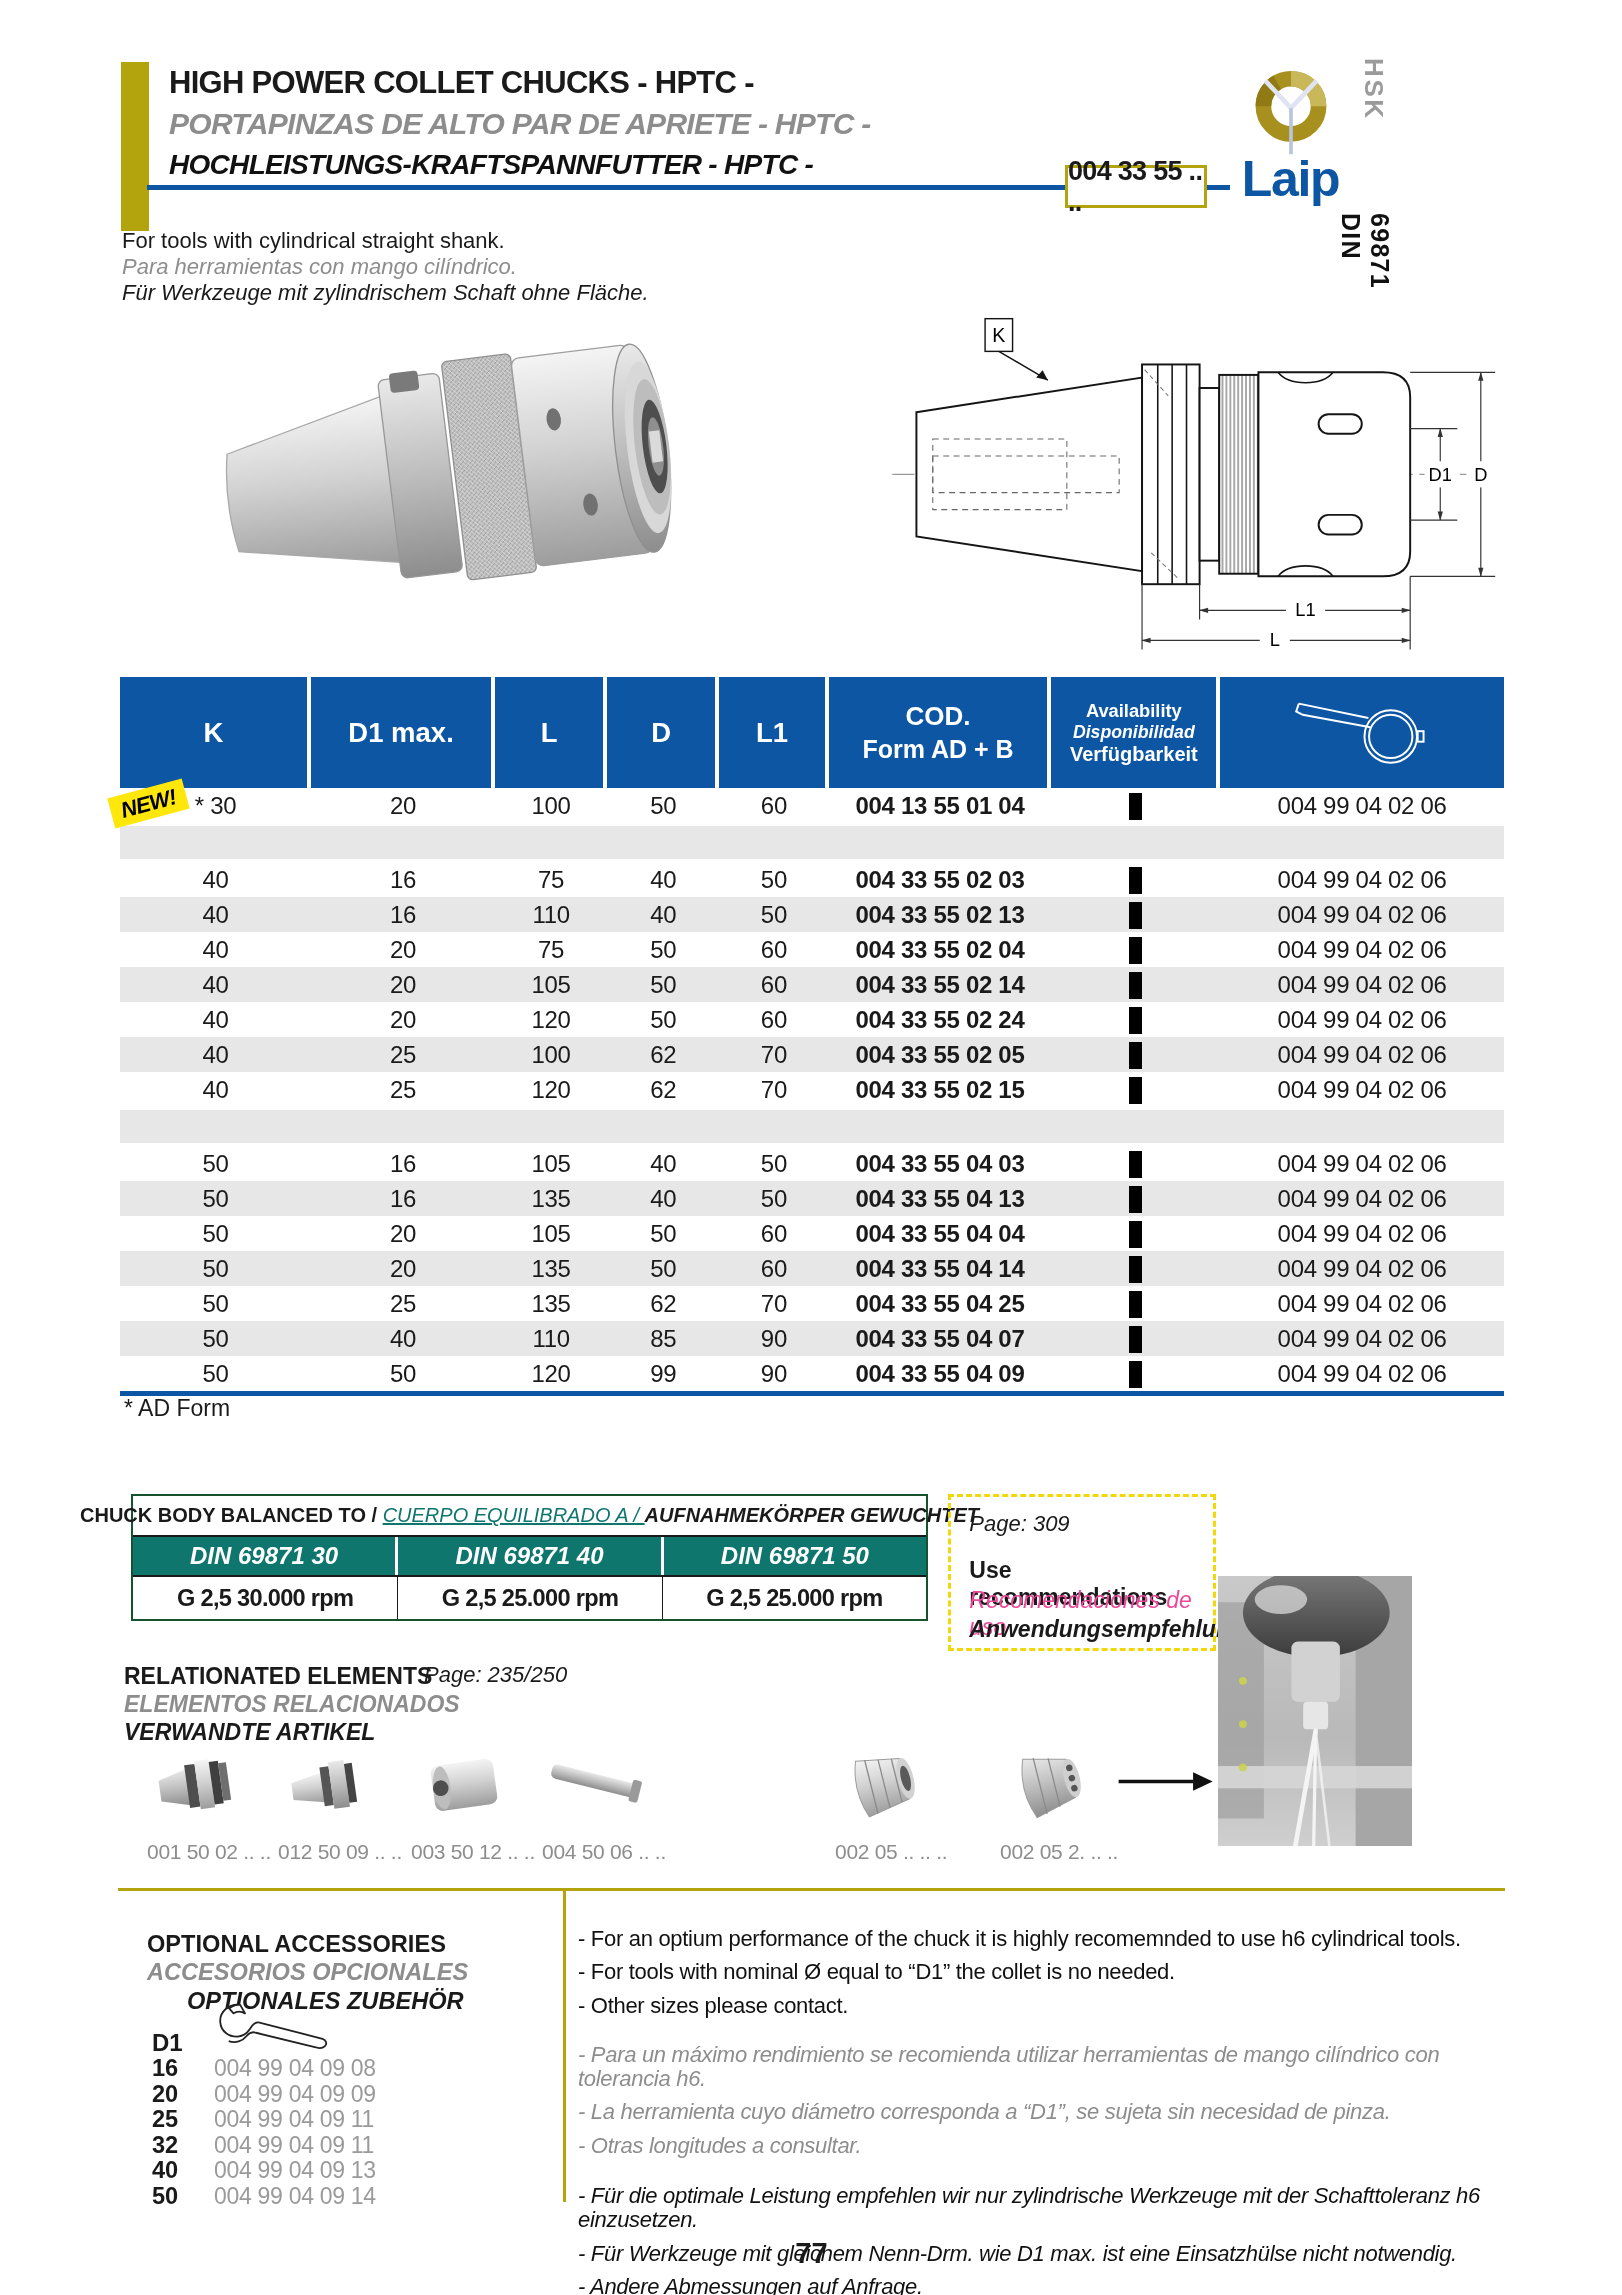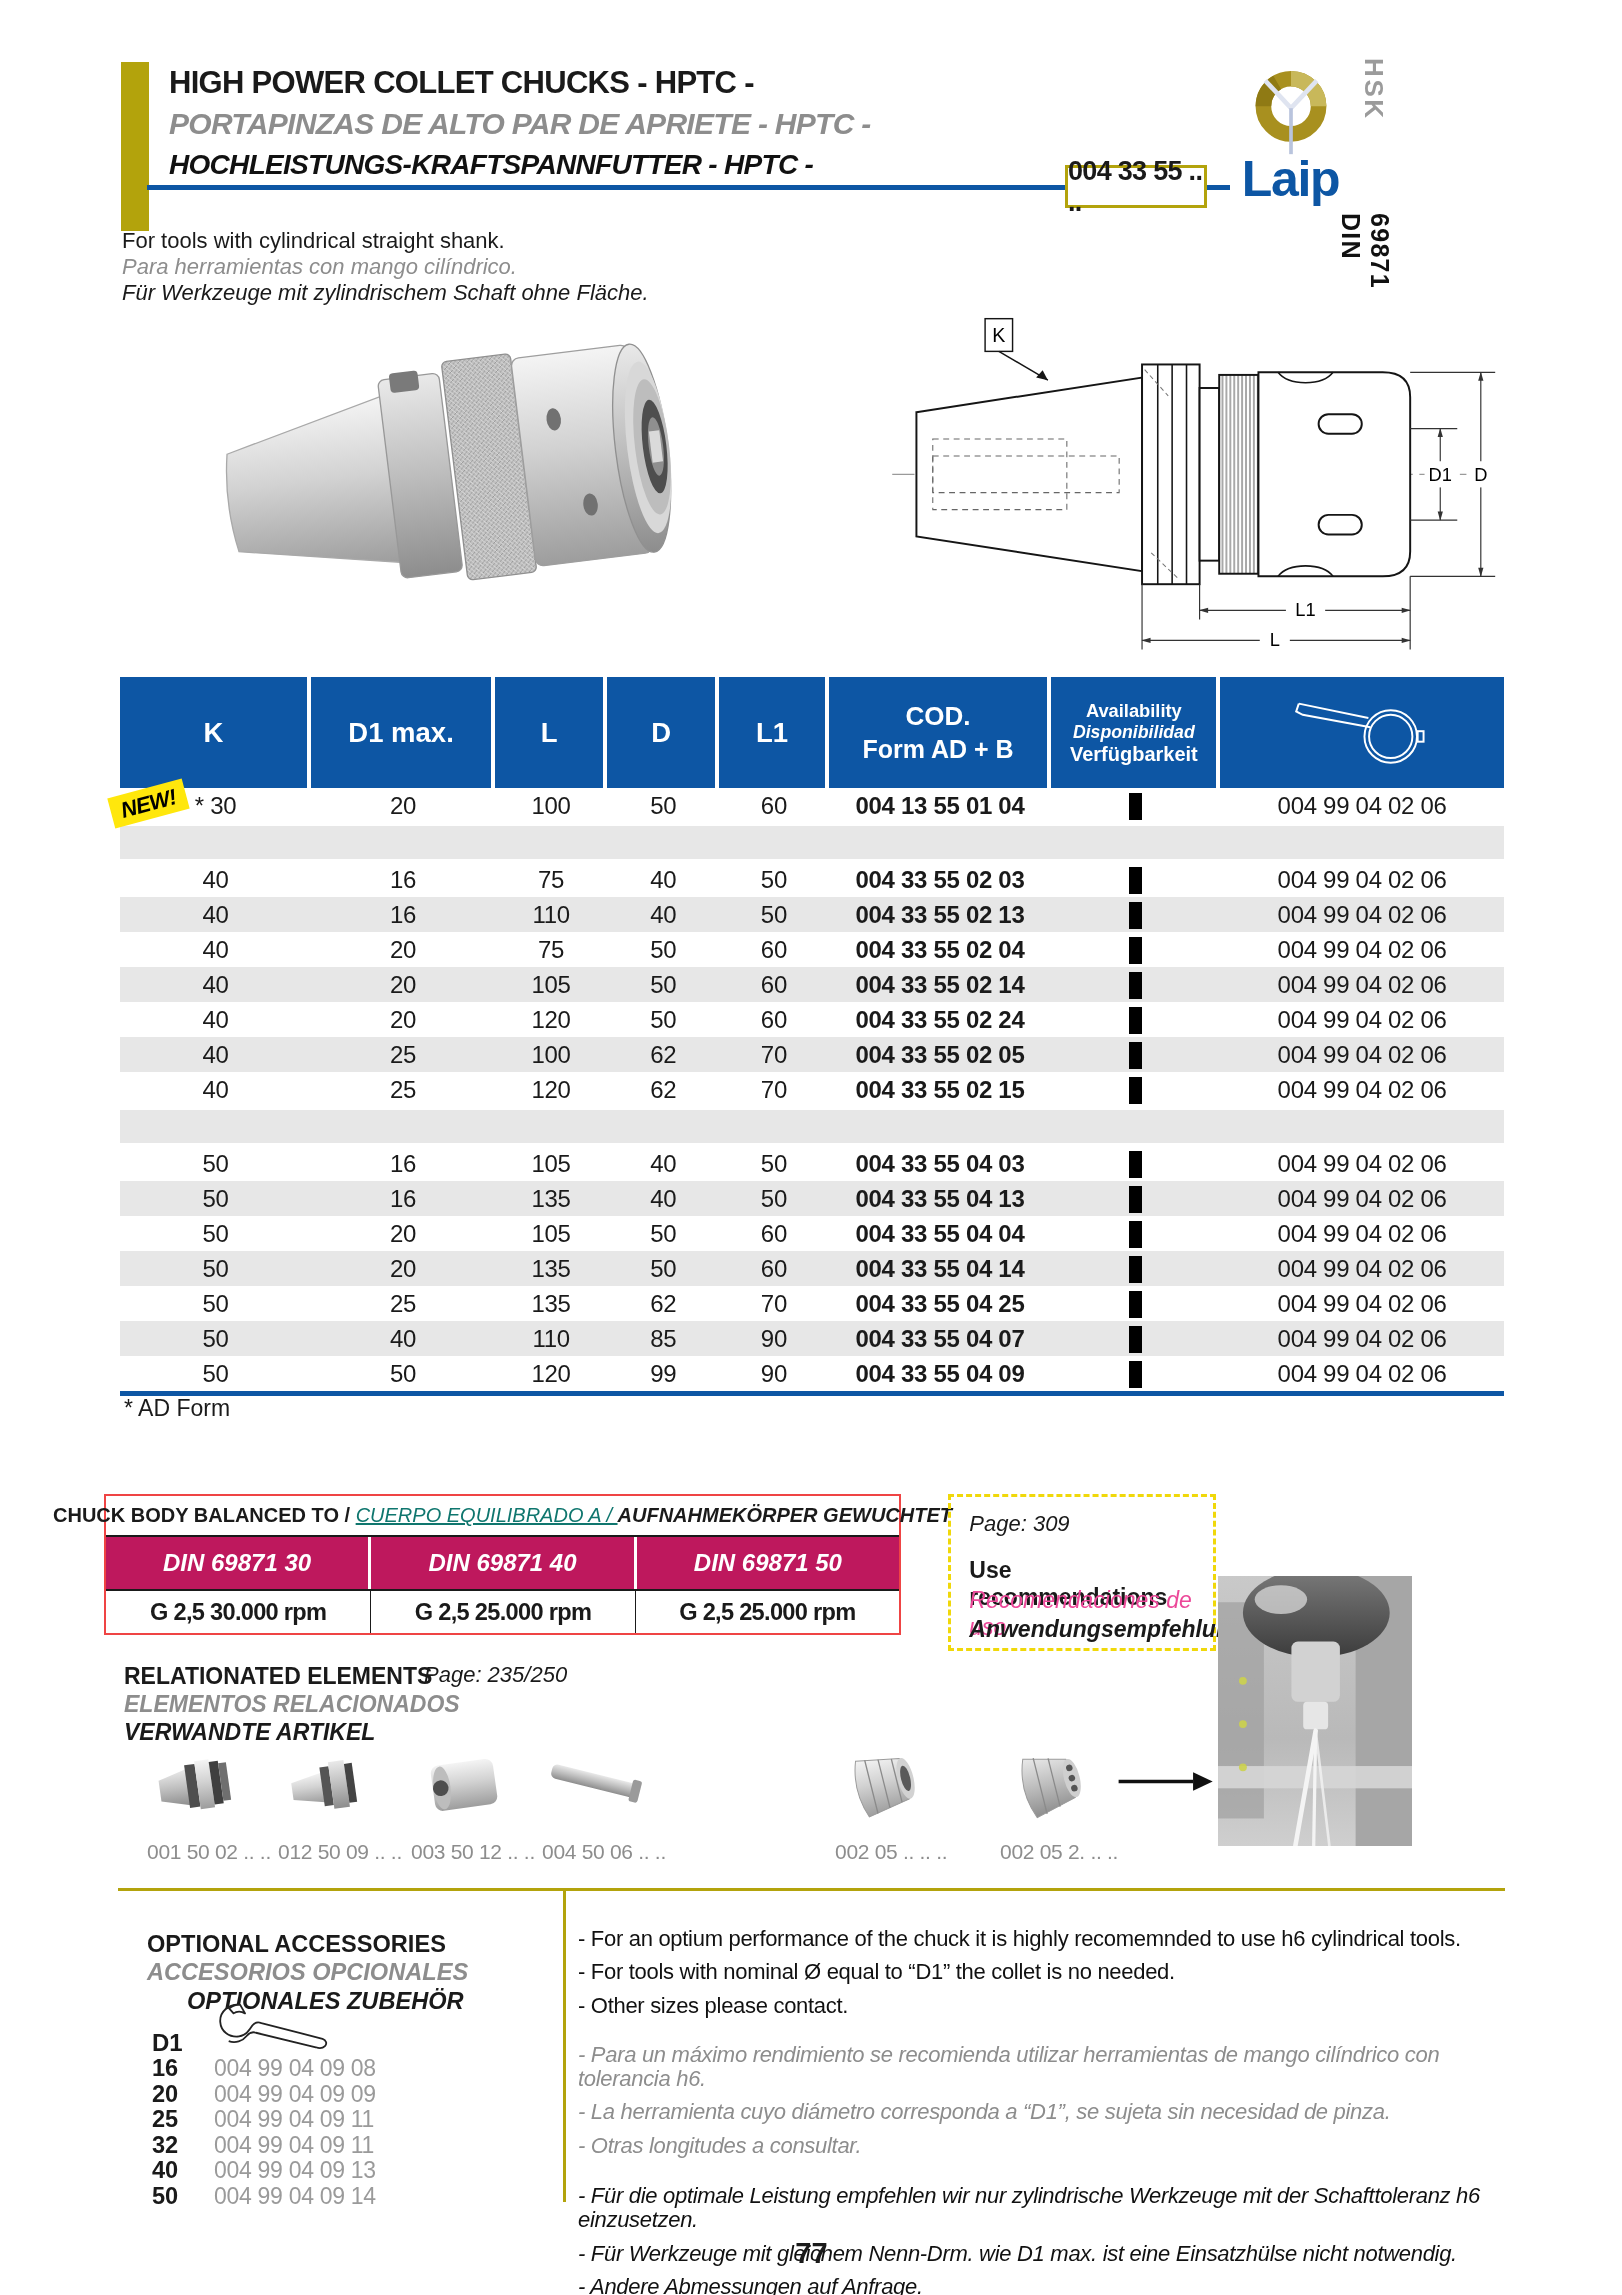--- a/index.html
+++ b/index.html
@@ -44,27 +44,27 @@
   .trow.alt{background:#e7e7e7;}
   .trow.sep{background:#e7e7e7;height:33px;border-top:3.3px solid #fff;border-bottom:3.3px solid #fff;}
   .cell{text-align:center;font-size:24px;letter-spacing:-0.3px;}
   .cell.cod{font-weight:bold;}
   .avail-square{display:inline-block;width:13px;height:27.5px;background:#000;vertical-align:middle;}
   .newbadge{position:absolute;left:-10.5px;top:0px;transform:rotate(-15deg);background:#ffe70c;color:#000;
             font-weight:bold;font-style:italic;font-size:22px;padding:2.6px 10.5px;z-index:3;letter-spacing:-0.7px;}
   .tbottom{height:5.2px;background:#0d56a4;}
   .footnote{position:absolute;left:124px;top:1395px;font-size:23px;}
   
-  .balance{position:absolute;left:104px;top:1494px;width:793px;border:2px solid #ef4444;background:#fff;}
+  .balance{position:absolute;left:131px;top:1494px;width:793px;border:2px solid #14532d;background:#fff;}
   .btitle{height:39px;display:flex;align-items:center;justify-content:center;font-size:20px;white-space:pre;}
   .btitle .b-en{font-weight:bold;}
   .btitle .b-es{color:#0f766e;font-style:italic;text-decoration:underline;}
   .btitle .b-de{font-weight:bold;font-style:italic;}
   .bhead{display:grid;grid-template-columns:1fr 1fr 1fr;gap:3.3px;background:#fff;border-top:2px solid #1a1a1a;border-bottom:2px solid #1a1a1a;}
-  .bhead .bh{background:#be185d;color:#fff;font-weight:bold;font-style:italic;font-size:24px;height:52px;
+  .bhead .bh{background:#0f766e;color:#fff;font-weight:bold;font-style:italic;font-size:24px;height:38px;
              display:flex;align-items:center;justify-content:center;}
   .bbody{display:grid;grid-template-columns:1fr 1fr 1fr;}
   .bbody .bv{height:42px;display:flex;align-items:center;justify-content:center;font-size:23.6px;font-weight:600;
              border-left:1.3px solid #1a1a1a;letter-spacing:-0.7px;}
   .bbody .bv:first-child{border-left:none;}
   
   .recbox{position:absolute;left:948px;top:1494px;width:262px;height:151px;border:3.3px dashed #f0d80a;padding:0;}
   .rec-page{position:absolute;left:18.3px;top:14.4px;font-size:22px;font-style:italic;}
   .rec-en{position:absolute;left:18.3px;top:60px;font-size:23px;font-weight:600;}
   .rec-es{position:absolute;left:18.3px;top:90px;font-size:23px;font-style:italic;color:#ec4899;}

